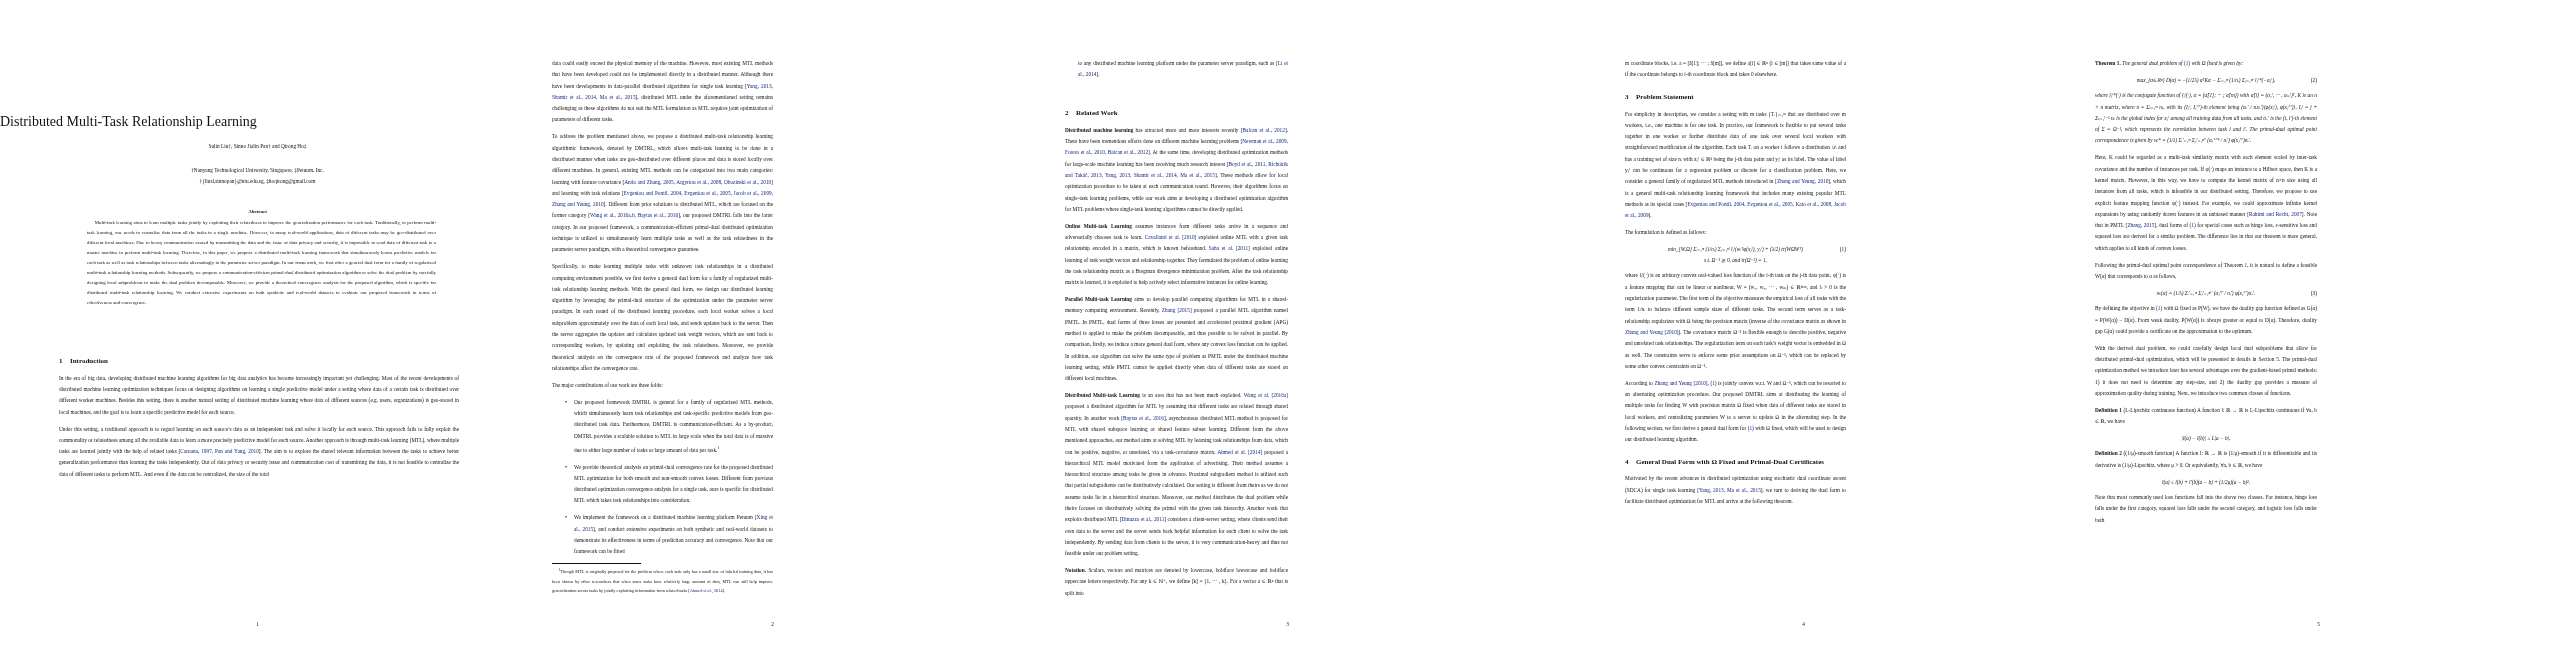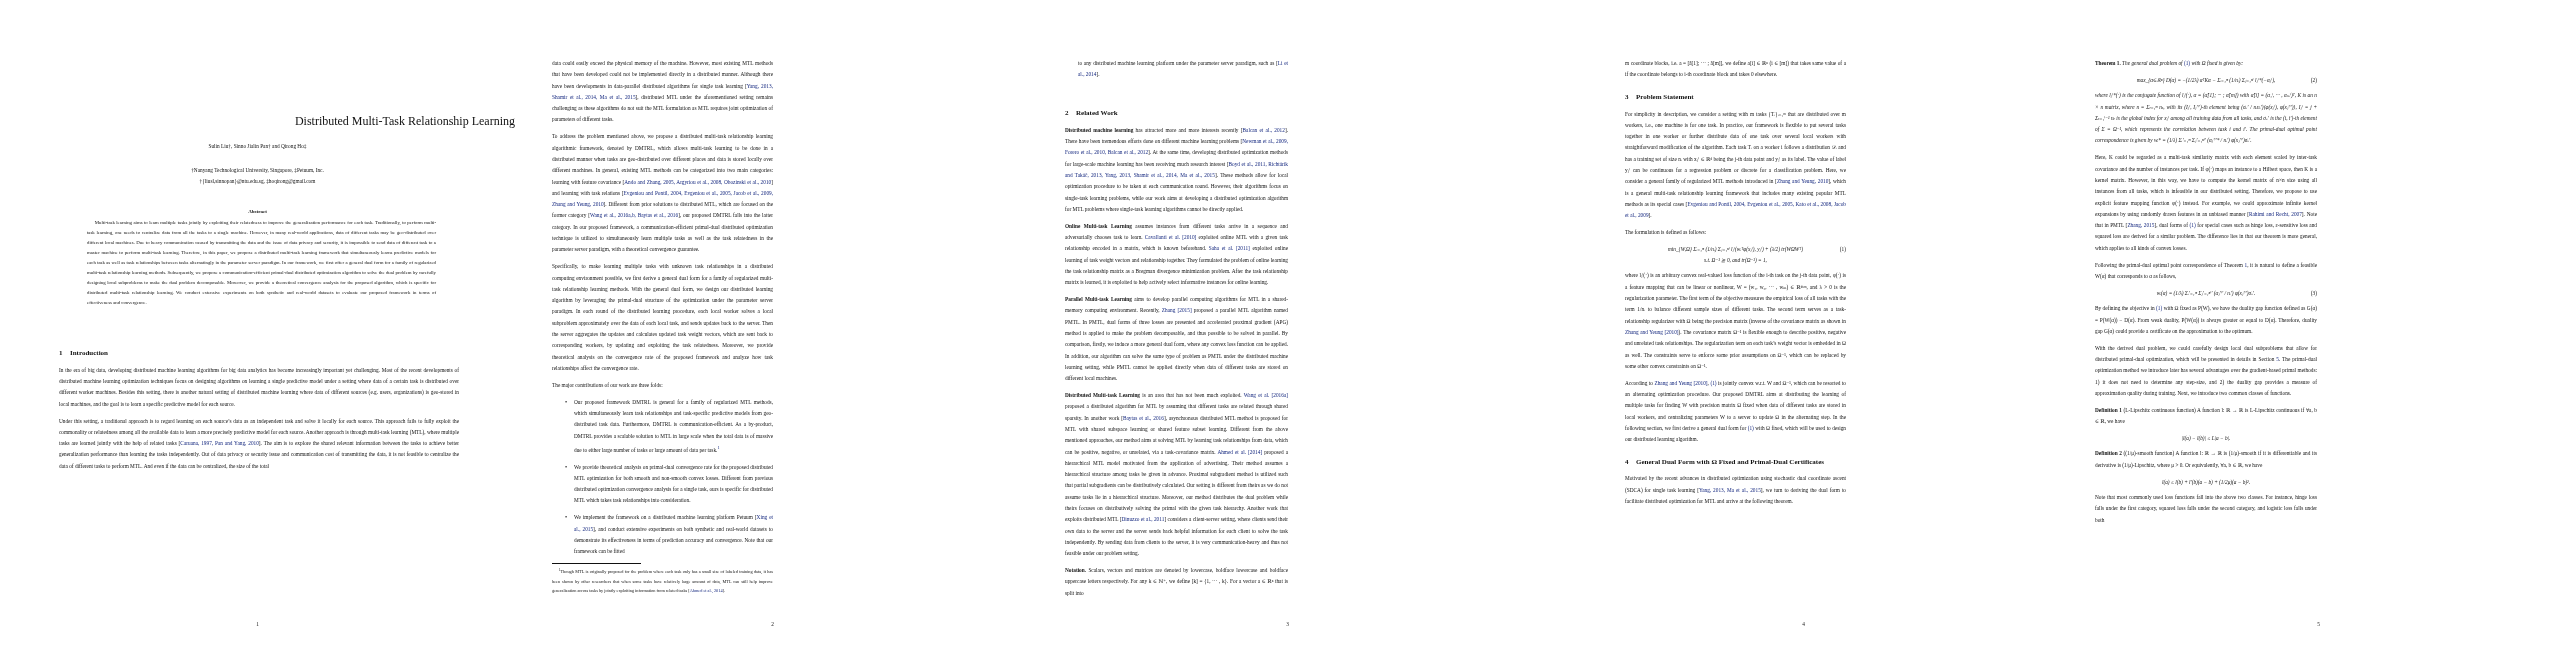--- a/index.html
+++ b/index.html
@@ -6,21 +6,21 @@
   body { width: 2576px; height: 667px; overflow: hidden; position: relative;
          font-family: "Liberation Serif", "DejaVu Serif", serif; color: #111; }
   .page { position: absolute; top: 0; width: 515px; height: 667px; background: #fff; }
   .p1 { left: 0; } .p2 { left: 515px; } .p3 { left: 1030px; } .p4 { left: 1546px; } .p5 { left: 2061px; }
   .col-wide { position: absolute; left: 59px; width: 400px; }
   .lnk { color: #0b1f7a; }
   .b { font-weight: bold; }
   .i { font-style: italic; }
   .sec { font-weight: bold; font-size: 7px; margin: 12.2px 0 7.8px 0; }
   .sec .num { display: inline-block; width: 11px; }
-  .title { position: absolute; left: 0; width: 515px; top: 114px; text-align: right; font-size: 12px; }
+  .title { position: absolute; left: 0; width: 515px; top: 114px; text-align: left; font-size: 14px; }
   .authors { position: absolute; left: 0; width: 515px; top: 143px; text-align: center; font-size: 5.3px; }
   .affil { position: absolute; left: 0; width: 515px; top: 165px; text-align: center; font-size: 5.3px; line-height: 10.6px; }
   .abs-h { position: absolute; left: 0; width: 515px; top: 209px; text-align: center; font-size: 5px; font-weight: bold; }
   .abstract { position: absolute; left: 87px; width: 349px; top: 218px; font-size: 4.8px; line-height: 10px; text-align: justify; text-indent: 7.8px; }
   .arxiv { position: absolute; left: 2.8px; top: 308px; transform: rotate(-90deg); transform-origin: 0 0;
            font-size: 10.6px; color: #8a8a8a; white-space: nowrap; letter-spacing: 0.3px; }
   .body-txt { font-size: 5.3px; line-height: 11.3px; text-align: justify; margin: 0 0 5.6px 0; }
   .bullets { margin: 5.6px 0 0 0; padding: 0 0 0 22px; list-style: none; }
   .bullets li { position: relative; font-size: 5.3px; line-height: 11.3px; text-align: justify; margin-bottom: 5.6px; }
   .bullets li::before { content: "•"; position: absolute; left: -9px; top: 0; font-size: 6.1px; }
@@ -40,21 +40,21 @@
   <div class="title">Distributed Multi-Task Relationship Learning</div>
   <div class="authors">Sulin Liu†, Sinno Jialin Pan† and Qirong Ho‡</div>
   <div class="affil">
     <div>†Nanyang Technological University, Singapore, ‡Petuum, Inc.</div>
     <div>†{liusl,sinnopan}@ntu.edu.sg, ‡hoqirong@gmail.com</div>
   </div>
   <div class="abs-h">Abstract</div>
   <div class="abstract">Multi-task learning aims to learn multiple tasks jointly by exploiting their relatedness to improve the generalization performance for each task. Traditionally, to perform multi-task learning, one needs to centralize data from all the tasks to a single machine. However, in many real-world applications, data of different tasks may be geo-distributed over different local machines. Due to heavy communication caused by transmitting the data and the issue of data privacy and security, it is impossible to send data of different task to a master machine to perform multi-task learning. Therefore, in this paper, we propose a distributed multi-task learning framework that simultaneously learns predictive models for each task as well as task relationships between tasks alternatingly in the parameter server paradigm. In our framework, we first offer a general dual form for a family of regularized multi-task relationship learning methods. Subsequently, we propose a communication-efficient primal-dual distributed optimization algorithm to solve the dual problem by carefully designing local subproblems to make the dual problem decomposable. Moreover, we provide a theoretical convergence analysis for the proposed algorithm, which is specific for distributed multi-task relationship learning. We conduct extensive experiments on both synthetic and real-world datasets to evaluate our proposed framework in terms of effectiveness and convergence.</div>
 
   <div class="col-wide" style="top:349px;">
-    <div class="sec" style="margin-top:0;">
+    <div class="sec" style="margin-top:8px;">
       <span class="num">1</span><span>Introduction</span>
     </div>
     <p class="body-txt">In the era of big data, developing distributed machine learning algorithms for big data analytics has become increasingly important yet challenging. Most of the recent developments of distributed machine learning optimization techniques focus on designing algorithms on learning a single predictive model under a setting where data of a certain task is distributed over different worker machines. Besides this setting, there is another natural setting of distributed machine learning where data of different sources (e.g. users, organizations) is geo-stored in local machines, and the goal is to learn a specific predictive model for each source.</p>
     <p class="body-txt"><span>Under this setting, a traditional approach is to regard learning on each source’s data as an independent task and solve it locally for each source. This approach fails to fully exploit the commonality or relatedness among all the available data to learn a more precisely predictive model for each source. Another approach is through multi-task learning (MTL), where multiple tasks are learned jointly with the help of related tasks [</span><span class="lnk">Caruana, 1997, Pan and Yang, 2010</span><span>]. The aim is to explore the shared relevant information between the tasks to achieve better generalization performance than learning the tasks independently. Out of data privacy or security issue and communication cost of transmitting the data, it is not feasible to centralize the data of different tasks to perform MTL. And even if the data can be centralized, the size of the total</span></p>
   </div>
   <div class="pagenum">1</div>
 </div>
 
 <div class="page p2">
   <div class="col-wide" style="top:58px; left:37px; width:221px; transform:scale(1.0);">

